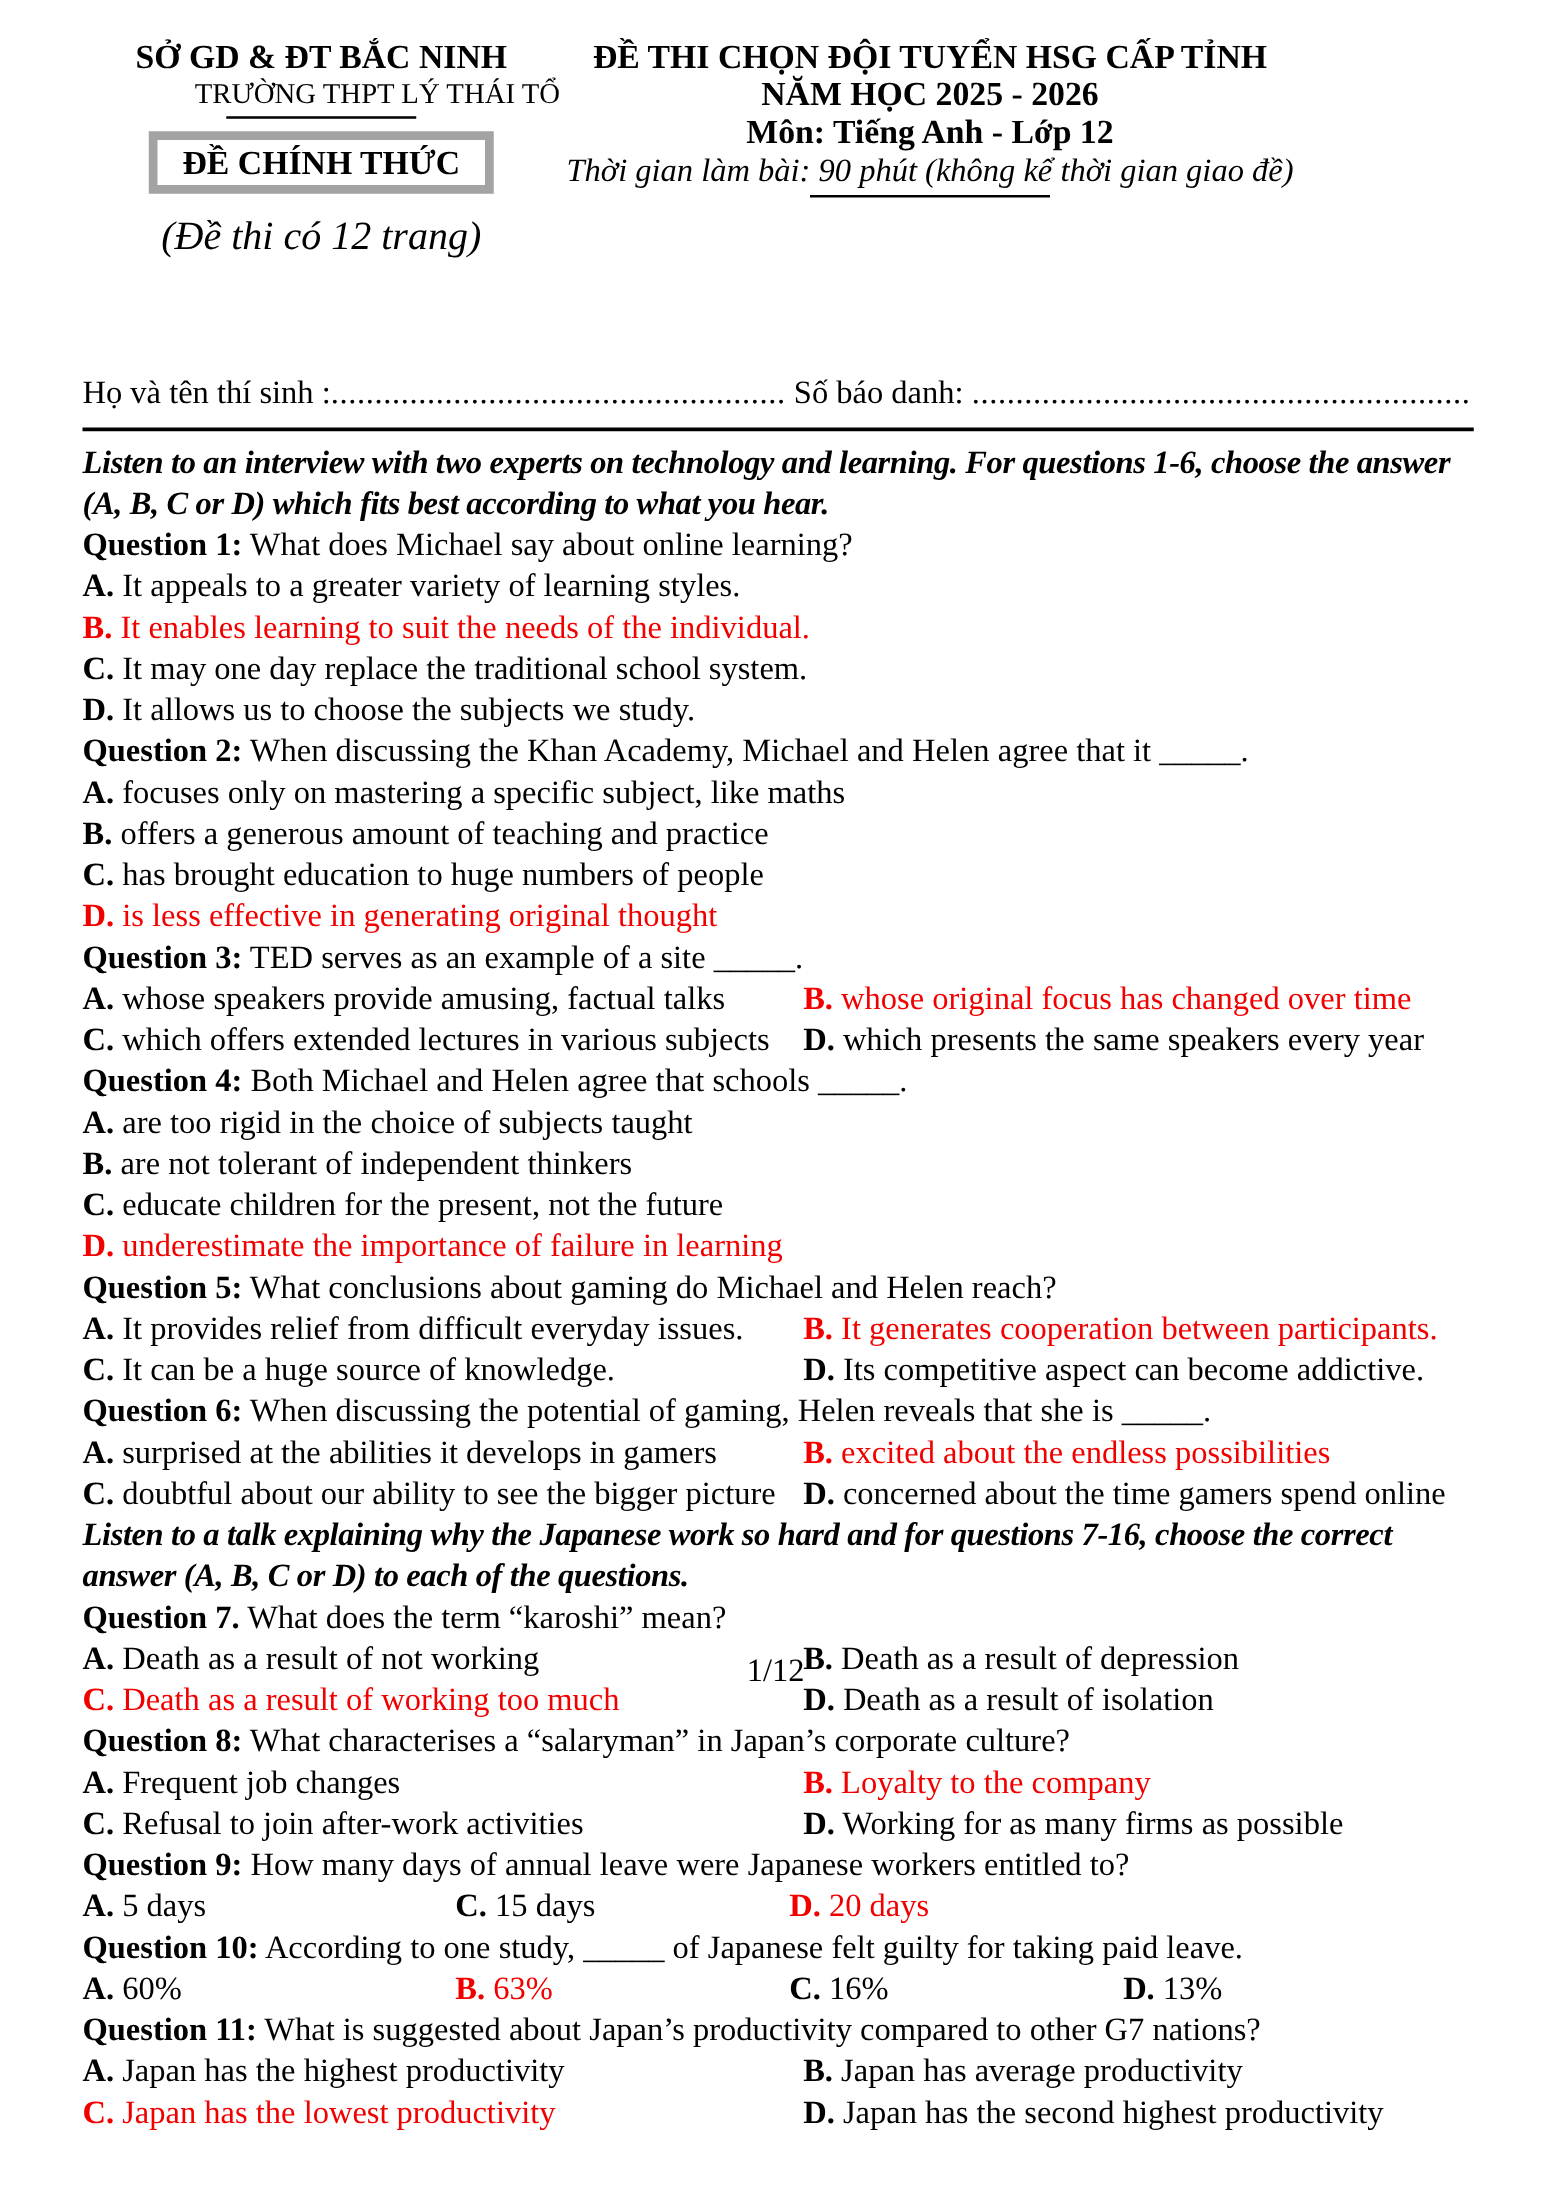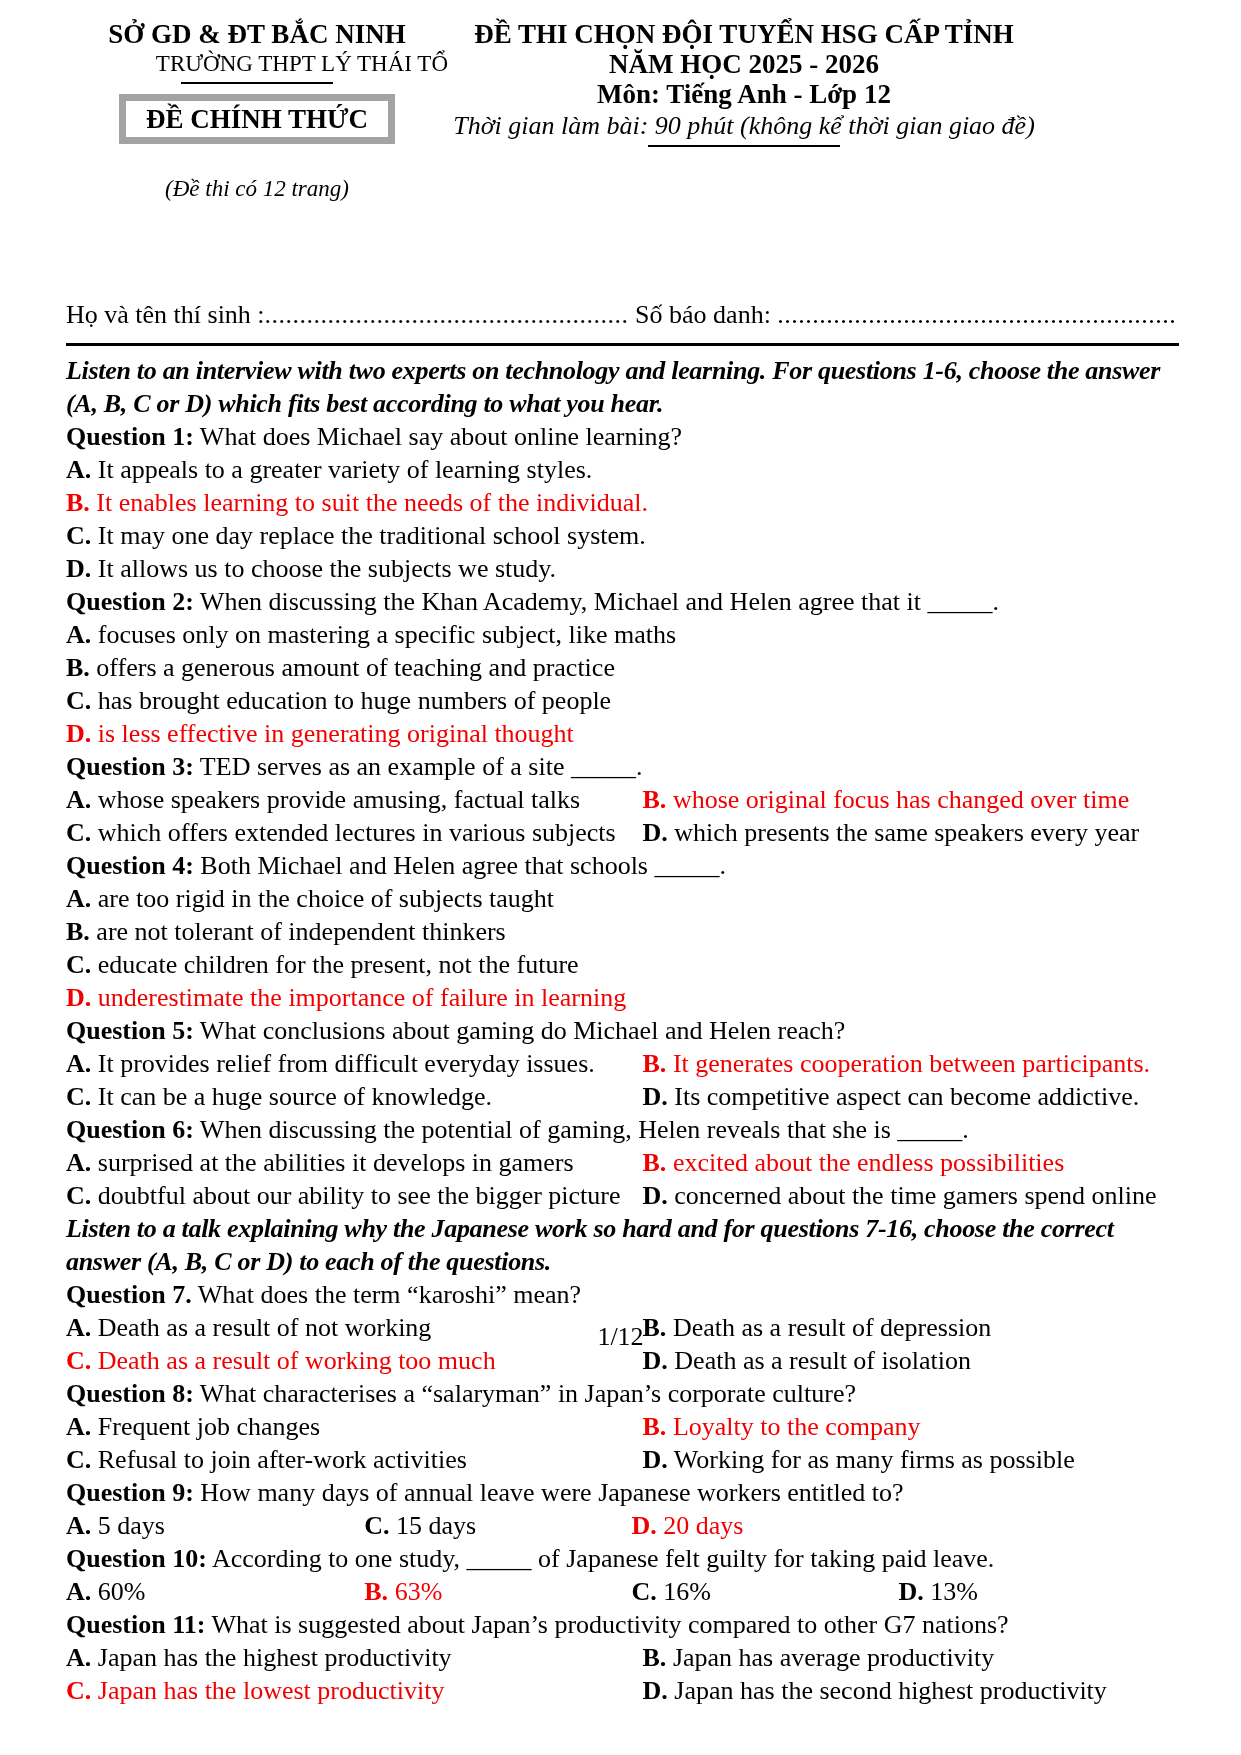--- a/index.html
+++ b/index.html
@@ -6,36 +6,36 @@
   body{
     width:1241px;height:1755px;
     font-family:"Liberation Serif","DejaVu Serif",serif;
     color:#000;
     font-size:26px;
   }
   .page{
     position:relative;
     box-sizing:border-box;
     width:1241px;height:1376px;
-    padding:19px 62px 0 66px;
+    padding:30px 62px 0 66px;
     border-radius:15px;
   }
   
   .hdr{display:flex;align-items:flex-start;}
   .hdr-left{width:382px;text-align:center;line-height:30px;}
   .hdr-right{width:592px;text-align:center;line-height:30px;}
   .hdr-left .dept{font-weight:bold;font-size:27px;}
   .hdr-left .school{font-size:23px;text-align:right;}
   .short-rule{border-top:2px solid #000;width:152px;margin:3px auto 6px auto;height:0;}
   .official-box{
     display:inline-block;border:7px solid #a3a3a3;
     padding:3px 20px;font-weight:bold;font-size:27px;
     margin:4px auto 6px auto;
   }
-  .pages-note{font-style:italic;font-size:23px;margin-top:24px;}
+  .pages-note{font-style:italic;font-size:32px;margin-top:12px;}
   .hdr-right .title{font-weight:bold;font-size:27px;}
   .hdr-right .year{font-weight:bold;font-size:27px;}
   .hdr-right .subject{font-weight:bold;font-size:27px;}
   .hdr-right .duration{font-style:italic;font-size:26px;margin-top:2px;}
   .duration-rule{border-top:2px solid #000;width:192px;margin:4px auto 0 auto;height:0;}
   
   .cand{
     margin-top:96px;
     white-space:nowrap;overflow:hidden;
     line-height:30px;

